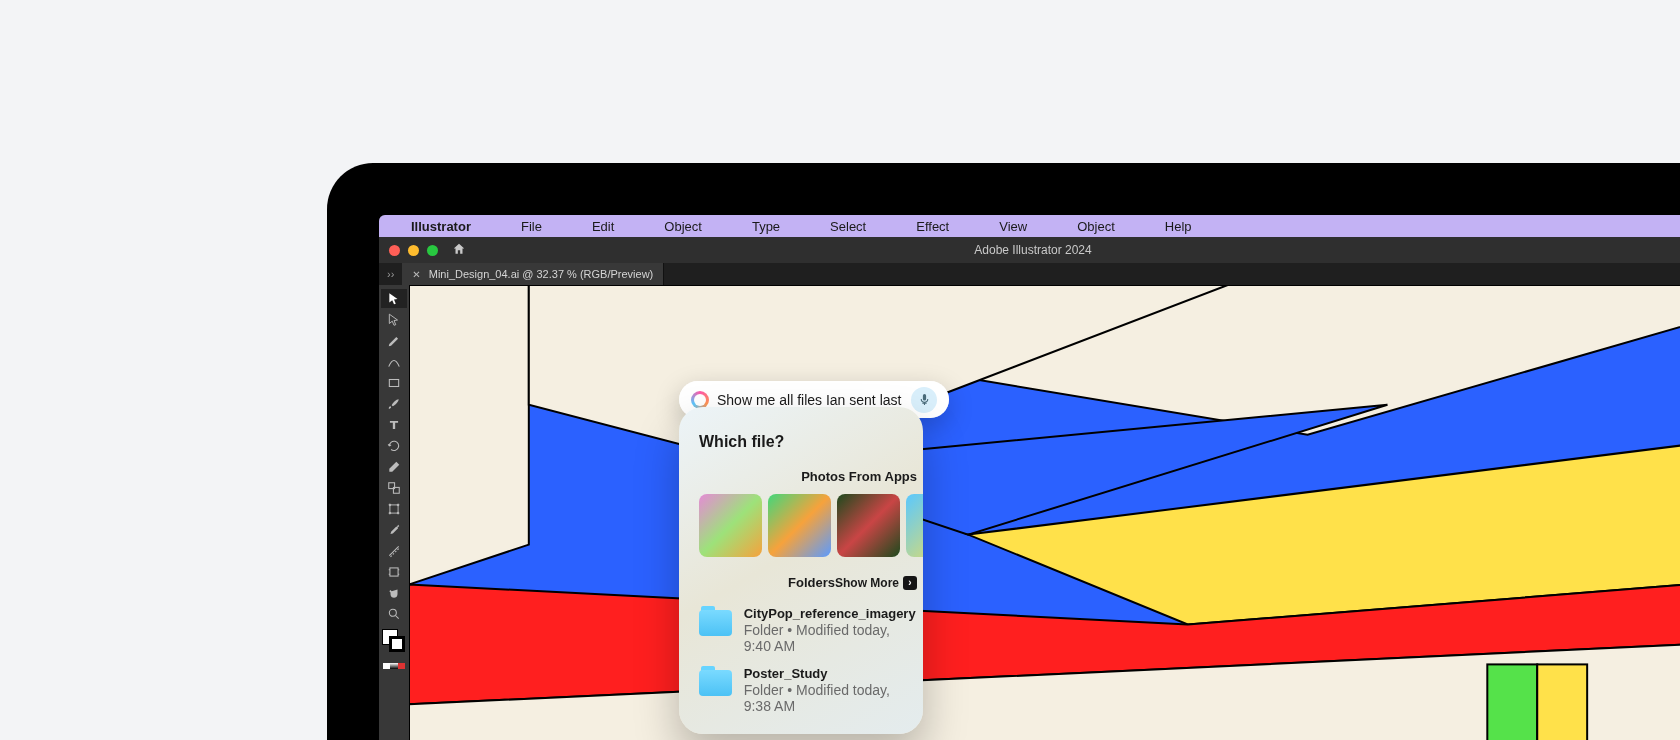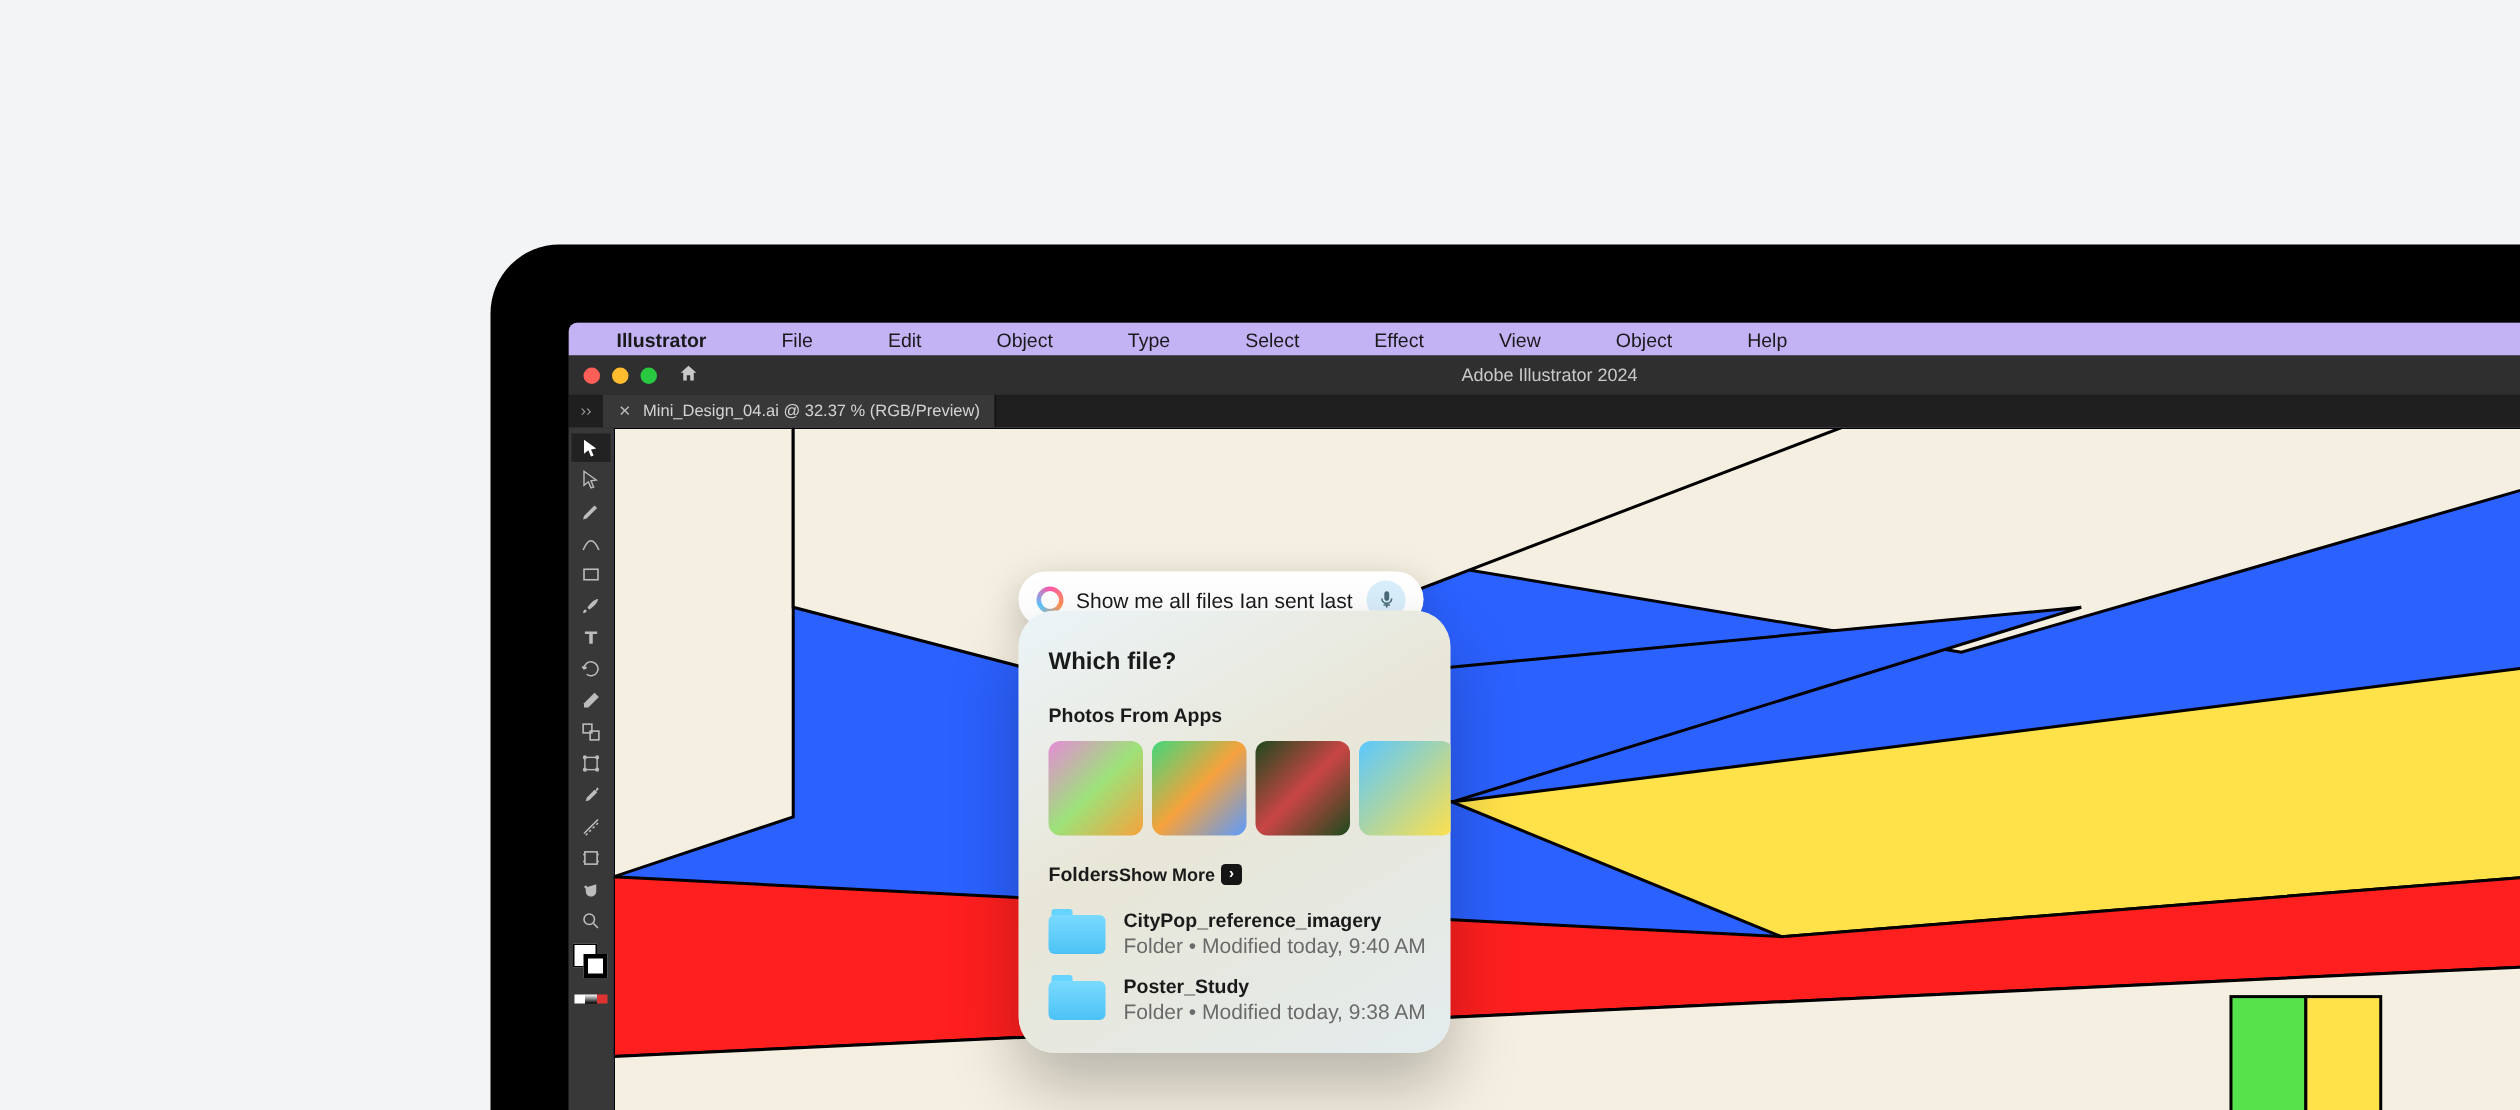--- a/index.html
+++ b/index.html
@@ -117,30 +117,30 @@
 }
 .siri-ic::after{content:"";position:absolute;inset:3px;border-radius:50%;background:#fff;}
 .search-pill input{ flex:1; border:none; outline:none; font-size:14px; color:#1a1a1a; background:transparent;}
 .mic-ic { width:26px;height:26px;border-radius:50%;background:#d9effb;display:flex;align-items:center;justify-content:center;}
 .mic-ic svg{width:13px;height:13px;fill:#4a6b7a;}
 
 
 .results {
   position:absolute;
   left:270px; top:122px;
-  width:288px;
+  width:244px;
   background: linear-gradient(150deg,#ecf4f8 0%,#e8e6d7 45%,#e4ecee 100%);
   border-radius:24px;
   padding:26px 6px 14px 20px;
   box-shadow: 0 22px 44px rgba(0,0,0,.25);
   color:#1a1a1a;
   overflow:hidden;
 }
 .results h3{ font-size:16px; font-weight:600; margin-bottom:18px;}
-.sect-label{ font-size:13px; font-weight:600; margin-bottom:10px; display:flex; justify-content:flex-start; align-items:center;}
+.sect-label{ font-size:13px; font-weight:600; margin-bottom:10px; display:flex; justify-content:flex-end; align-items:center;}
 .show-more{ font-size:12px; font-weight:600; display:flex; align-items:center; gap:4px;}
 .show-more .sq{width:14px;height:14px;background:#151515;border-radius:3px;display:flex;align-items:center;justify-content:center;}
 .show-more .sq::after{content:"›";color:#fff;font-size:10px;}
 .thumbs{ display:flex; gap:6px; margin-bottom:18px;}
 .thumb{ width:63px;height:63px;border-radius:8px; flex-shrink:0;}
 .th1{background:linear-gradient(135deg,#e58bd6,#9de27a,#f6a23c);}
 .th2{background:linear-gradient(135deg,#42d77b,#f6a23c,#5b9bff);}
 .th3{background:linear-gradient(135deg,#1d4a1d,#c94545,#1d4a1d);}
 .th4{background:linear-gradient(135deg,#5ac8ff,#ffe14a);}
 .folder-row{ display:flex; align-items:flex-start; gap:12px; padding:6px 0;}

